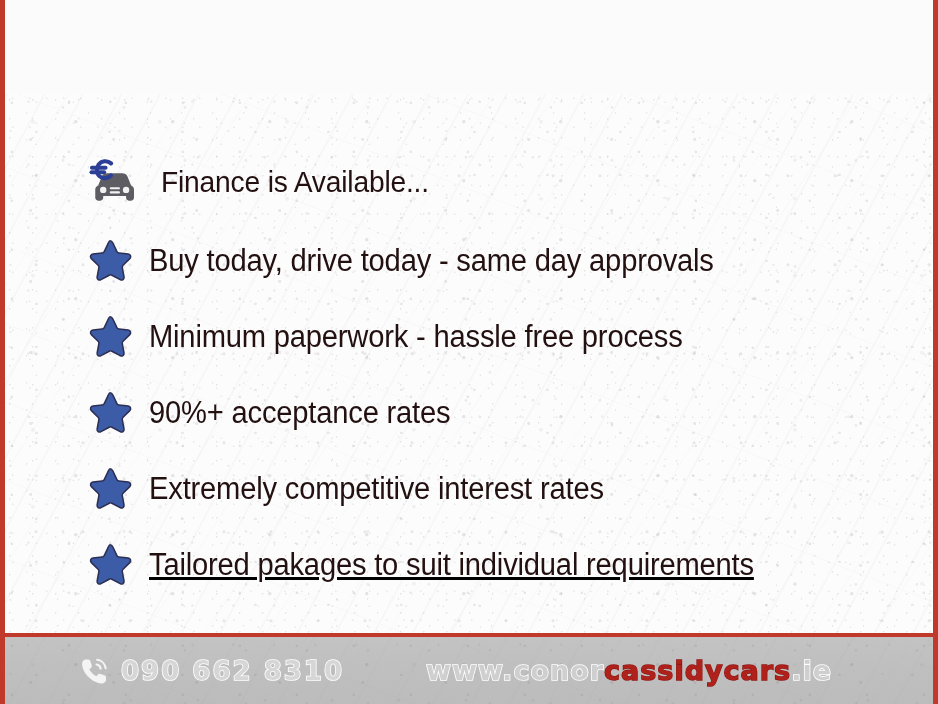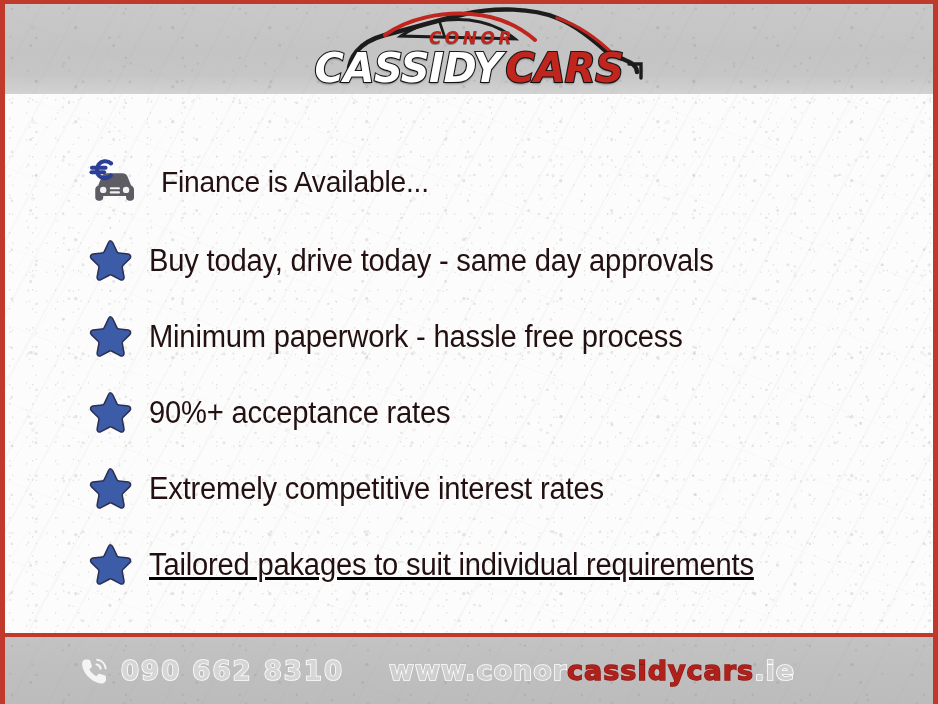--- a/index.html
+++ b/index.html
@@ -194,40 +194,39 @@
     height: 67px;
     background: linear-gradient(180deg,#c3c3c3 0%,#bfbfbf 45%,#bcbcbc 100%);
     border-top: 4px solid #c0392b;
     overflow: hidden;
   }
   .footer-inner {
     position: relative;
     height: 100%;
     display: flex;
     align-items: center;
-    gap: 9px;
   }
   .phone-block {
     display: flex;
     align-items: center;
     margin-left: 72px;
   }
   .phone-icon { width: 34px; height: 34px; flex: 0 0 auto; }
   .phone-number {
     margin-left: 10px;
     font-family: "DejaVu Sans", sans-serif;
     font-weight: bold;
     font-size: 26px;
     letter-spacing: 2px;
     color: #d6d6d6;
     -webkit-text-stroke: 1.6px #ffffff;
     paint-order: stroke fill;
   }
   .site {
-    margin-left: 36px;
+    margin-left: 82px;
     font-family: "DejaVu Sans", sans-serif;
     font-weight: bold;
     font-size: 27px;
     letter-spacing: 1px;
     white-space: nowrap;
   }
   .site .w1 {
     color: #cfcfcf;
     -webkit-text-stroke: 1.6px #ffffff;
     paint-order: stroke fill;
@@ -241,40 +240,20 @@
     color: #cfcfcf;
     -webkit-text-stroke: 1.6px #ffffff;
     paint-order: stroke fill;
   }
 </style>
 </head>
 <body>
 
 <div class="poster">
 
-  <div class="header">
-    <div class="speckle"></div>
-    <div class="veins"></div>
-
-    <div class="logo-wrap">
-      <svg class="car-outline" viewBox="0 0 360 92">
-        <path d="M60 74 C58 56 70 40 96 33 C124 26 150 18 176 12 C206 5 244 6 268 16 C288 24 304 38 318 50 L336 58 C344 61 348 65 348 70" fill="none" stroke="#1c1c1c" stroke-width="4.5" stroke-linecap="round"></path>
-        <path d="M96 33 C120 16 152 10 182 12 C208 14 230 24 246 38" fill="none" stroke="#c0251e" stroke-width="4" stroke-linecap="round"></path>
-        <path d="M112 34 C132 20 158 16 180 18 C198 20 214 27 226 37 Z" fill="none" stroke="#1c1c1c" stroke-width="3"></path>
-        <path d="M150 18 L156 36" fill="none" stroke="#1c1c1c" stroke-width="2.6"></path>
-        <path d="M268 16 C292 24 312 40 326 54" fill="none" stroke="#c0251e" stroke-width="3.4" stroke-linecap="round"></path>
-        <path d="M340 62 L352 62 L352 76" fill="none" stroke="#1c1c1c" stroke-width="3.4" stroke-linecap="round"></path>
-      </svg>
-
-      <div class="logo-text">
-        <span class="logo-conor">CONOR</span>
-        <span class="logo-main"><span class="logo-cassidy">CASSIDY</span><span class="logo-cars">CARS</span></span>
-      </div>
-    </div>
-  </div>
 
   <div class="body-area">
     <div class="speckle"></div>
     <div class="speckle fine"></div>
     <div class="veins"></div>
 
     <div class="bullets">
 
       <div class="bullet-row row-finance">
         <span class="bullet-icon">

